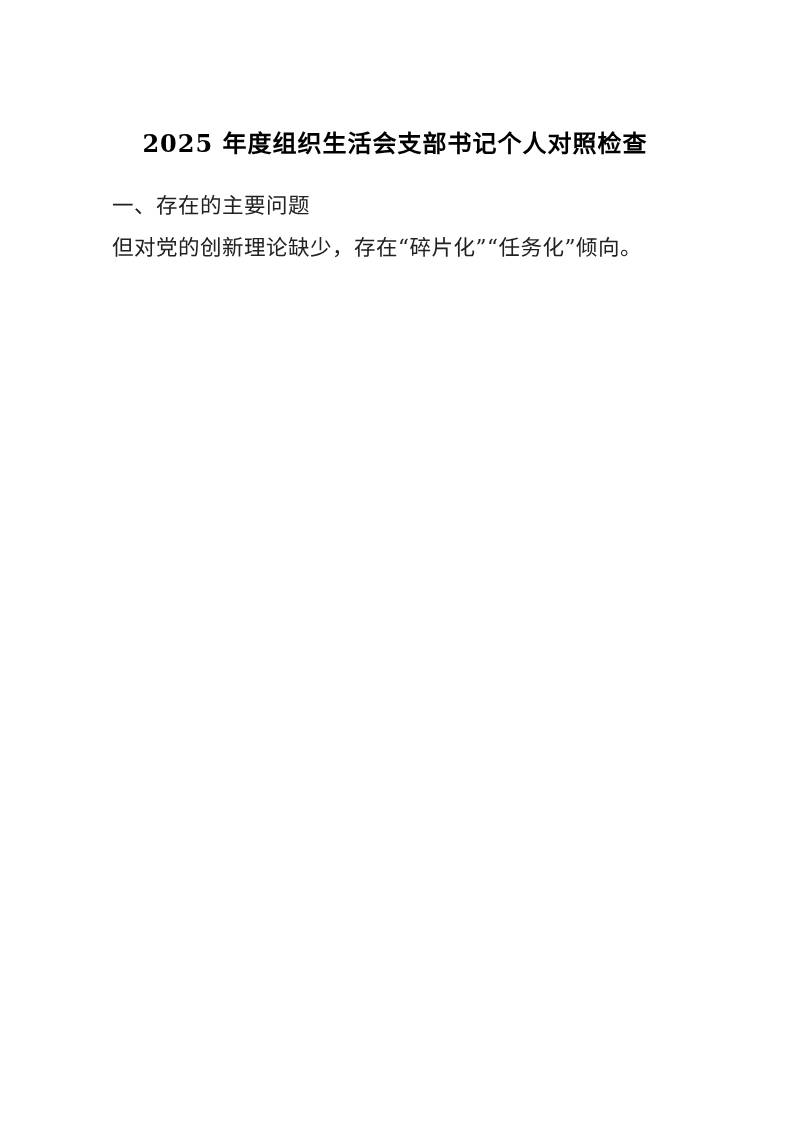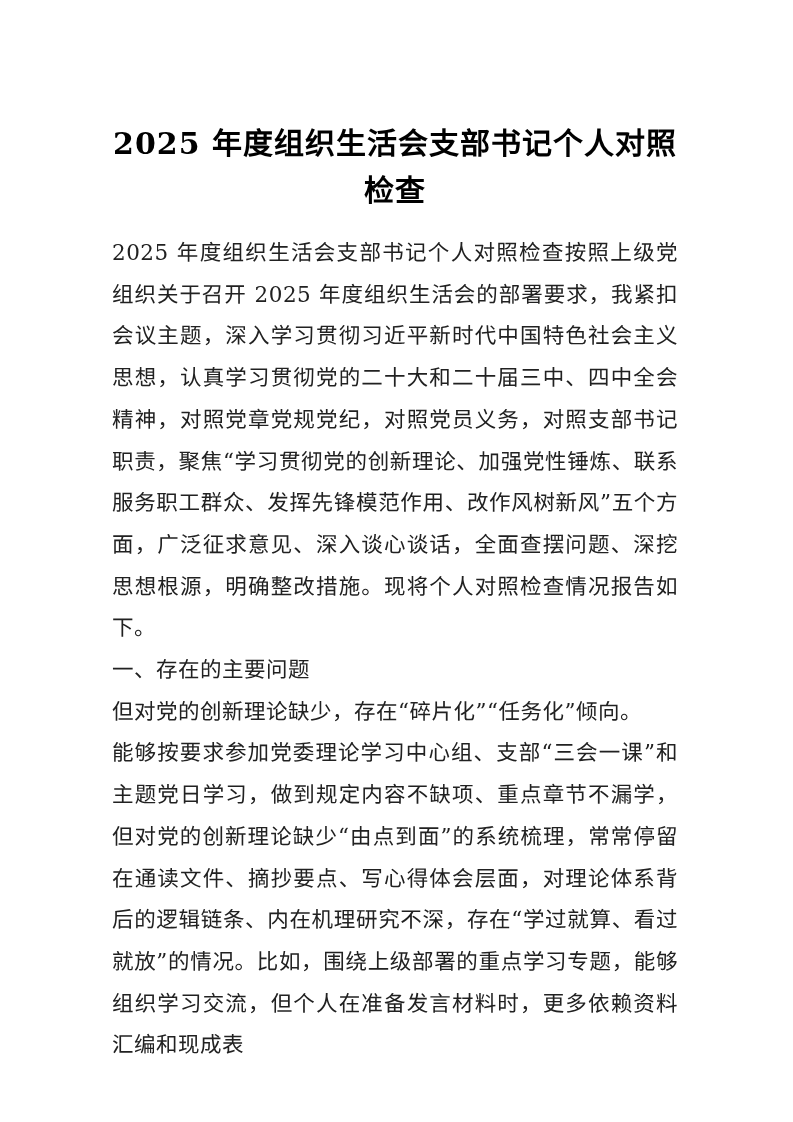--- a/index.html
+++ b/index.html
@@ -19,21 +19,21 @@
   .content {
     box-sizing: border-box;
     padding: 120px 115px 0 112px;
     width: 100%;
     height: 100%;
   }
   .doc-title {
     margin: 0;
     font-family: "DejaVu Serif", "Liberation Serif", serif;
     font-weight: bold;
-    font-size: 30px;
+    font-size: 24px;
     line-height: 47px;
     text-align: center;
     color: #000000;
     letter-spacing: 1px;
   }
   .doc-body {
     margin-top: 18px;
   }
   .doc-para {
     margin: 0;
@@ -47,19 +47,17 @@
     word-break: break-all;
   }
 </style>
 </head>
 <body>
 
 <div class="page">
   <div class="content">
     <h1 class="doc-title">2025 年度组织生活会支部书记个人对照检查</h1>
     <div class="doc-body">
-      <p class="doc-para">2025 年度组织生活会支部书记个人对照检查按照上级党组织关于召开 2025 年度组织生活会的部署要求，我紧扣会议主题，深入学习贯彻习近平新时代中国特色社会主义思想，认真学习贯彻党的二十大和二十届三中、四中全会精神，对照党章党规党纪，对照党员义务，对照支部书记职责，聚焦“学习贯彻党的创新理论、加强党性锤炼、联系服务职工群众、发挥先锋模范作用、改作风树新风”五个方面，广泛征求意见、深入谈心谈话，全面查摆问题、深挖思想根源，明确整改措施。现将个人对照检查情况报告如下。</p>
       <p class="doc-para">一、存在的主要问题</p>
       <p class="doc-para">但对党的创新理论缺少，存在“碎片化”“任务化”倾向。</p>
-      <p class="doc-para">能够按要求参加党委理论学习中心组、支部“三会一课”和主题党日学习，做到规定内容不缺项、重点章节不漏学，但对党的创新理论缺少“由点到面”的系统梳理，常常停留在通读文件、摘抄要点、写心得体会层面，对理论体系背后的逻辑链条、内在机理研究不深，存在“学过就算、看过就放”的情况。比如，围绕上级部署的重点学习专题，能够组织学习交流，但个人在准备发言材料时，更多依赖资料汇编和现成表</p>
     </div>
   </div>
 </div>
 
 </body></html>

